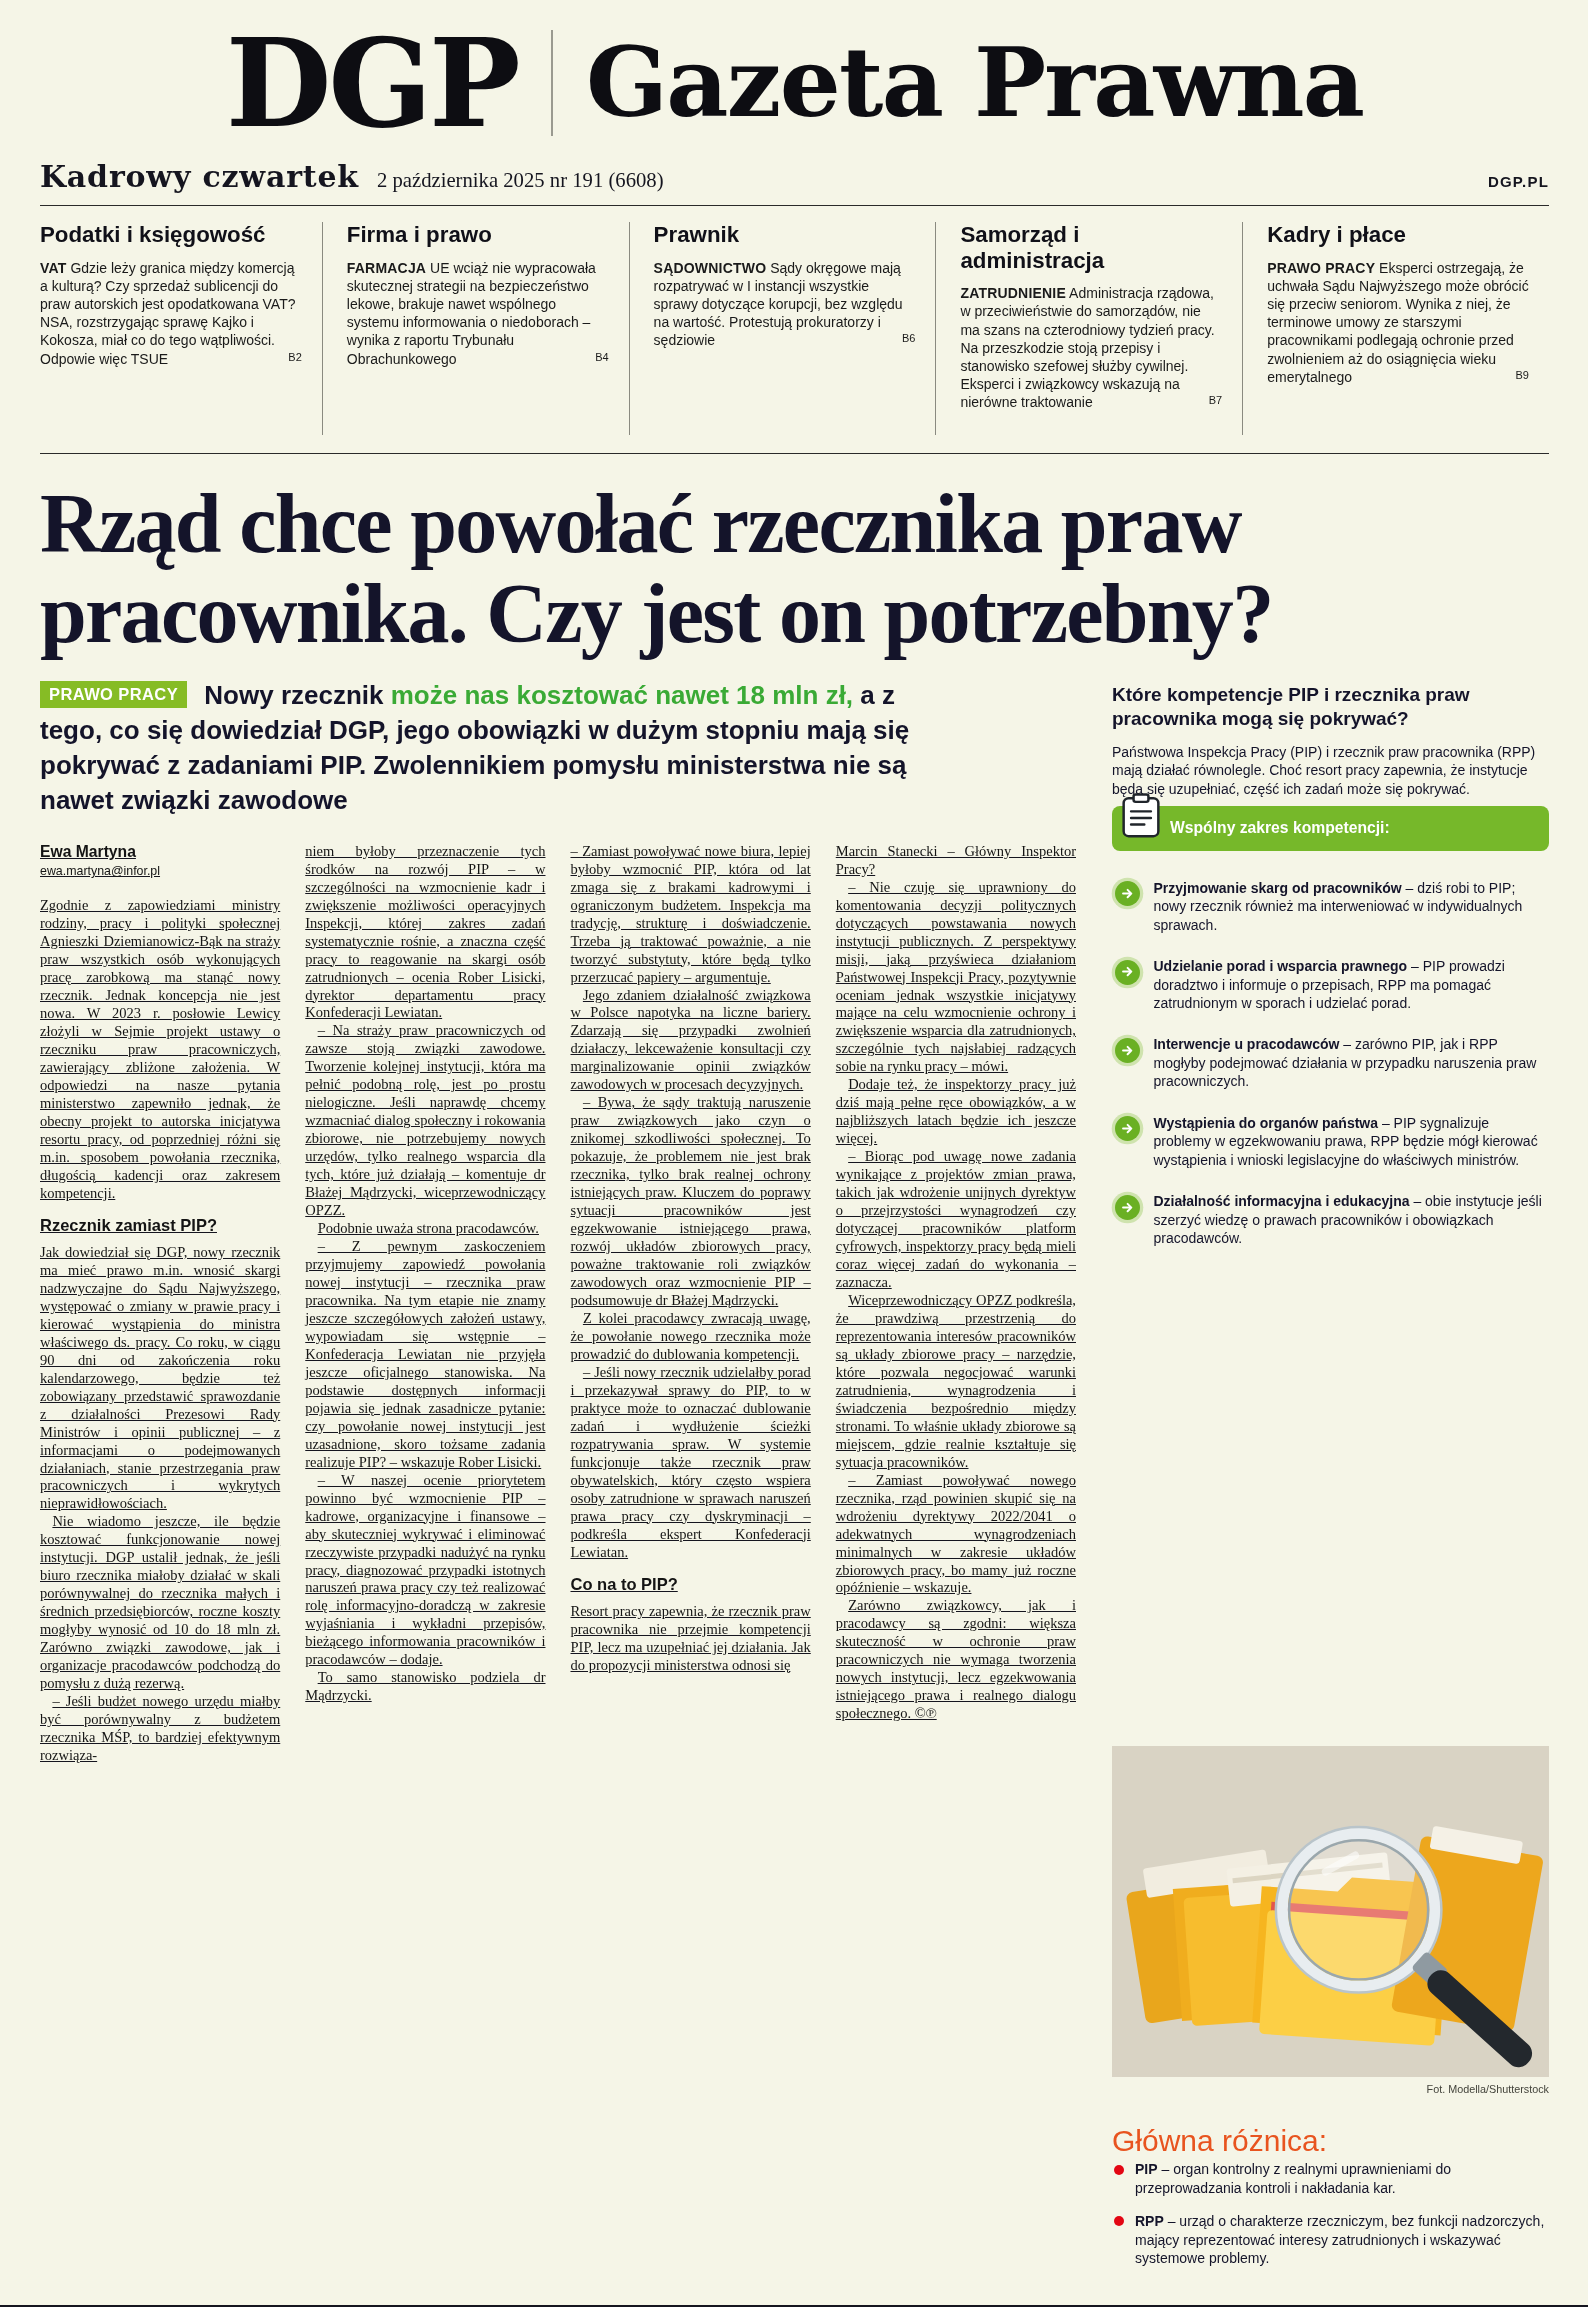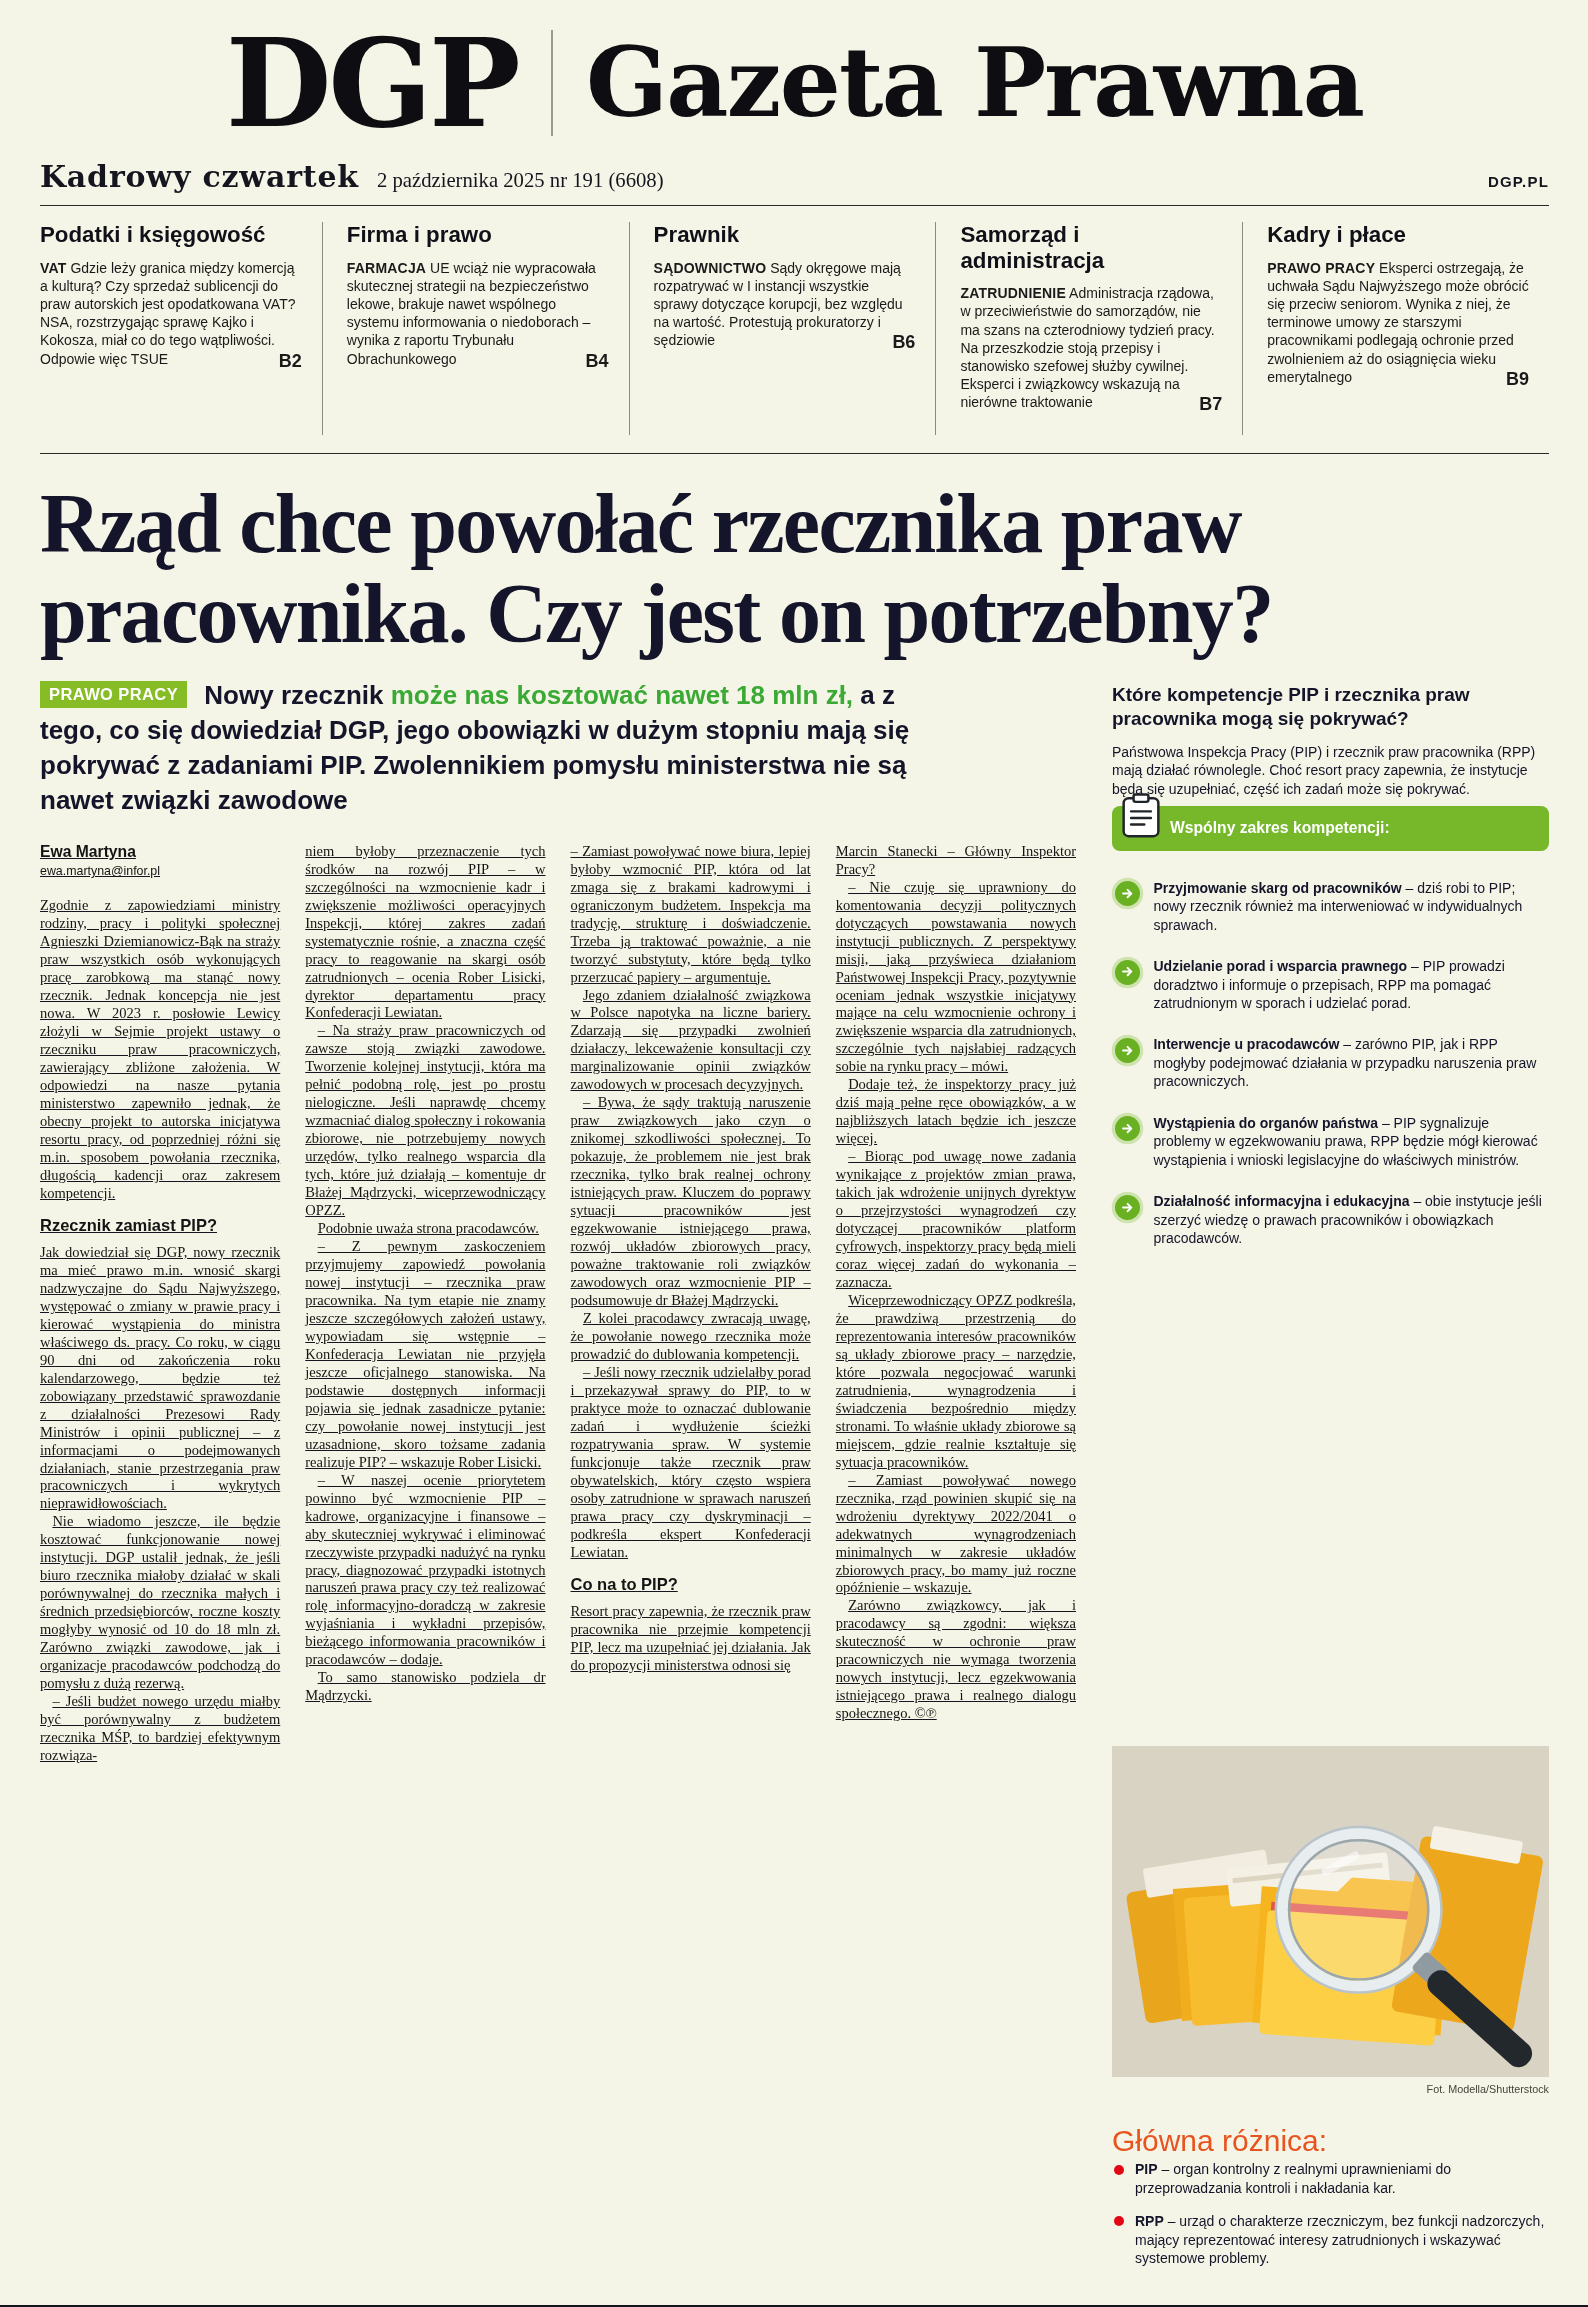--- a/index.html
+++ b/index.html
@@ -21,21 +21,21 @@
   .edition { font: 700 30px/1 "DejaVu Serif", serif; letter-spacing: 0.8px; }
   .issue-date { font: 400 20.7px/1 "Liberation Serif", serif; margin-left: 18px; }
   .site { margin-left: auto; font: 700 15px/1 "Liberation Sans", sans-serif; letter-spacing: 1.2px; }
   
   .teasers { display: flex; border-bottom: 0.8px solid #2a2a2a; padding: 16.5px 0 18px; min-height: 248px; }
   .teaser { flex: 1; padding-right: 20px; }
   .teaser + .teaser { border-left: 0.8px solid #8a8a80; padding-left: 24px; }
   .teaser-head { font: 700 22.3px/1.15 "Liberation Sans", sans-serif; color: #101018; margin-bottom: 10.8px; }
   .teaser-body { font: 400 14px/1.3 "Liberation Sans", sans-serif; color: #1a1a1a; }
   .kicker { font-weight: 700; letter-spacing: 0.2px; }
-  .pageno { float: right; font-weight: 700; font-size: 18px; }
+  .pageno { float: right; font-weight: 400; font-size: 11px; }
   
   .headline { font: 700 84px/1.07 "Liberation Serif", serif; letter-spacing: -1.7px; color: #14142a; margin: 25px 0 20px; }
   .content { display: flex; gap: 36px; }
   .main { width: 1036px; flex: none; }
   .lede { font: 700 26px/1.34 "Liberation Sans", sans-serif; color: #14142a; max-width: 902px; margin-bottom: 25px; }
   .tag { display: inline-block; background: #86bc25; color: #fff; font: 700 16.5px/1 "Liberation Sans", sans-serif;
          padding: 5.8px 9px 5px; vertical-align: 4.1px; margin-right: 10px; letter-spacing: 0.4px; }
   .green { color: #3aaa35; }
   
   .art-columns { display: flex; gap: 25px; height: 1440px; overflow: hidden; text-decoration: underline; }

